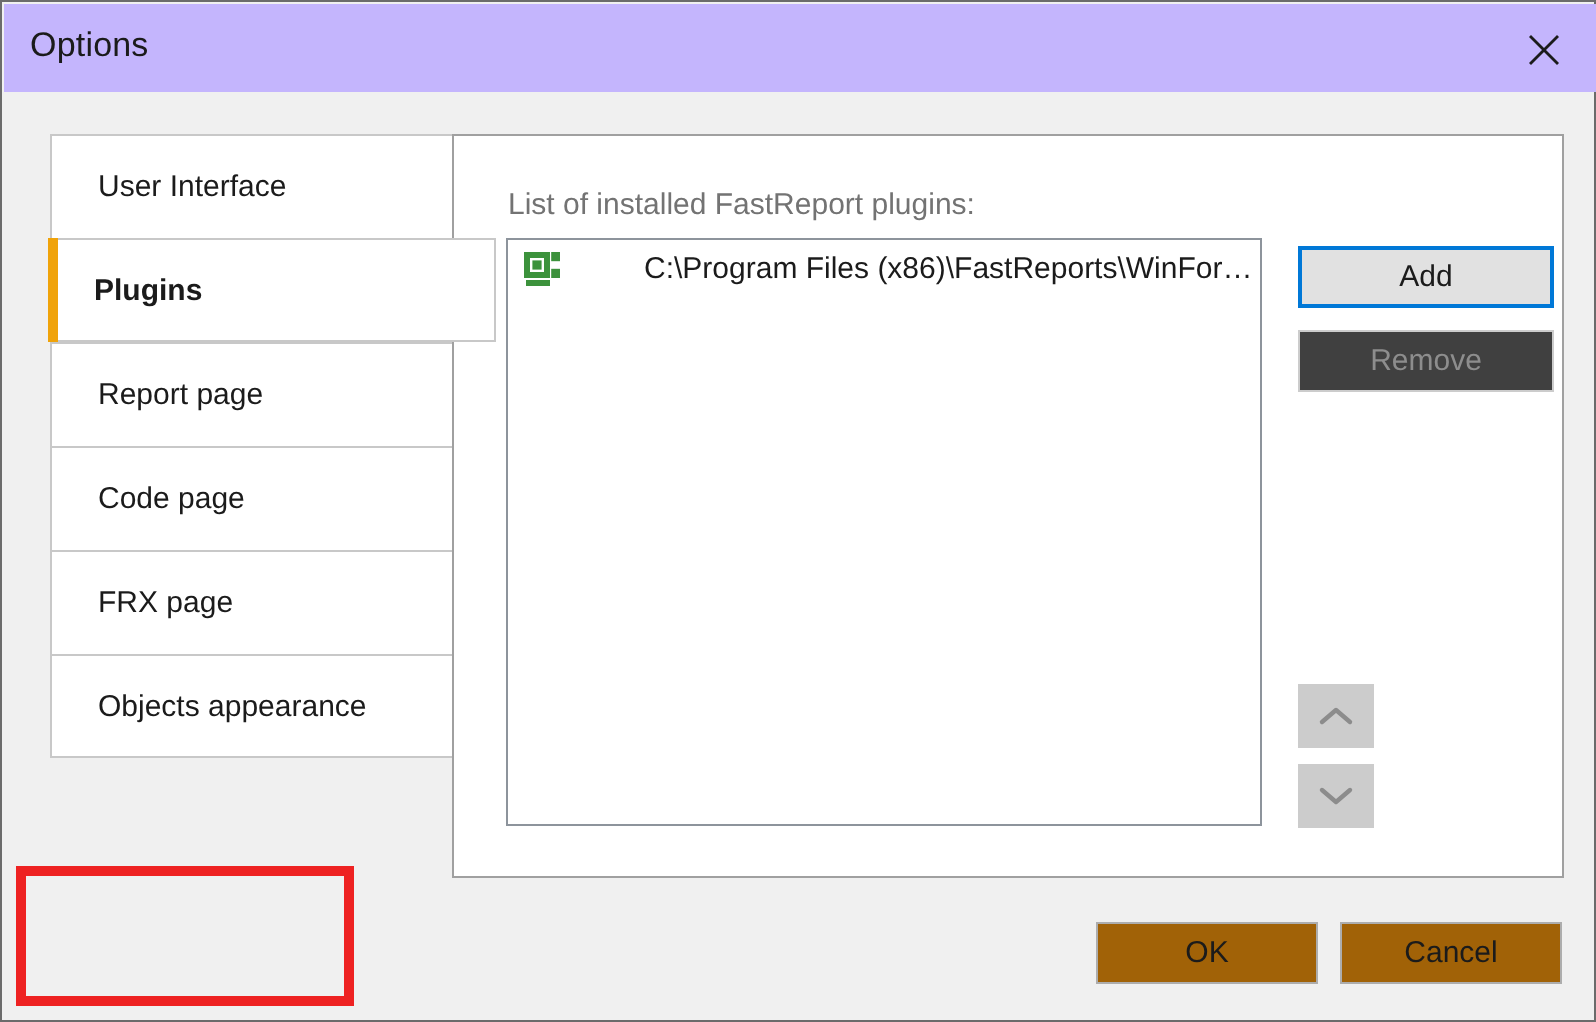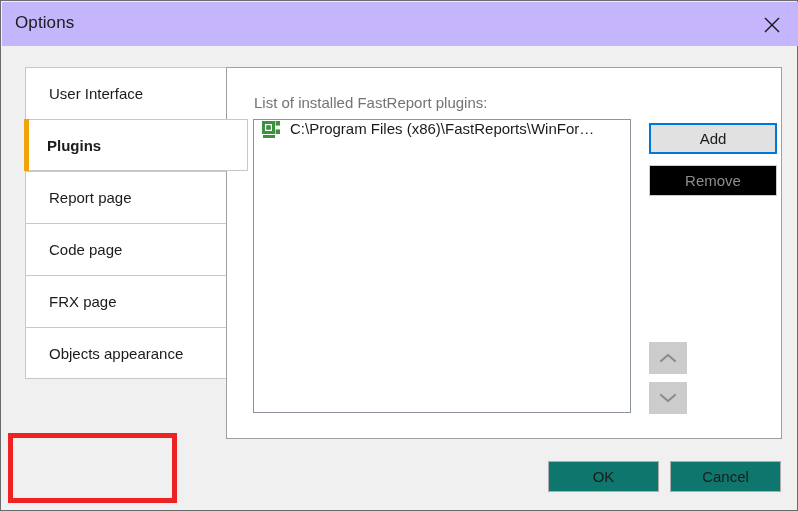--- a/index.html
+++ b/index.html
@@ -133,23 +133,25 @@
     top: 51px;
     width: 378px;
     height: 294px;
     box-sizing: border-box;
     background: #ffffff;
     border: 1px solid #8d949c;
     overflow: hidden;
   }
   .list-item {
     display: flex;
+    align-items: center;
     height: 28px;
     padding-left: 8px;
     cursor: default;
+    gap: 32px;
   }
   .plugin-icon {
     width: 18px;
     height: 18px;
     flex: 0 0 18px;
     margin-right: 10px;
   }
   .plugin-icon svg { display: block; }
   .list-item-label {
     font-size: 15px;
@@ -176,21 +178,21 @@
   }
   #add-button {
     left: 422px;
     top: 55px;
     border: 2px solid #0078d7;
   }
   #remove-button {
     left: 422px;
     top: 97px;
     color: #8d8d8d;
-    background: #000000;
+    background: #404040;
     border: 1px solid #cccccc;
   }
   .arrow-button {
     position: absolute;
     box-sizing: border-box;
     width: 38px;
     height: 32px;
     background: #cccccc;
     border: 1px solid #cccccc;
     display: flex;
@@ -219,21 +221,21 @@
     height: 70px;
     box-sizing: border-box;
     border: 5px solid #ee2222;
     pointer-events: none;
   }
   .dialog-button {
     position: absolute;
     box-sizing: border-box;
     width: 111px;
     height: 31px;
-    background: #0f766e;
+    background: #a16207;
     border: 1px solid #adadad;
     font-size: 15px;
     color: #1b1b1b;
     display: flex;
     align-items: center;
     justify-content: center;
     cursor: default;
     font-family: "Liberation Sans", sans-serif;
   }
   #ok-button { left: 547px; top: 460px; }

